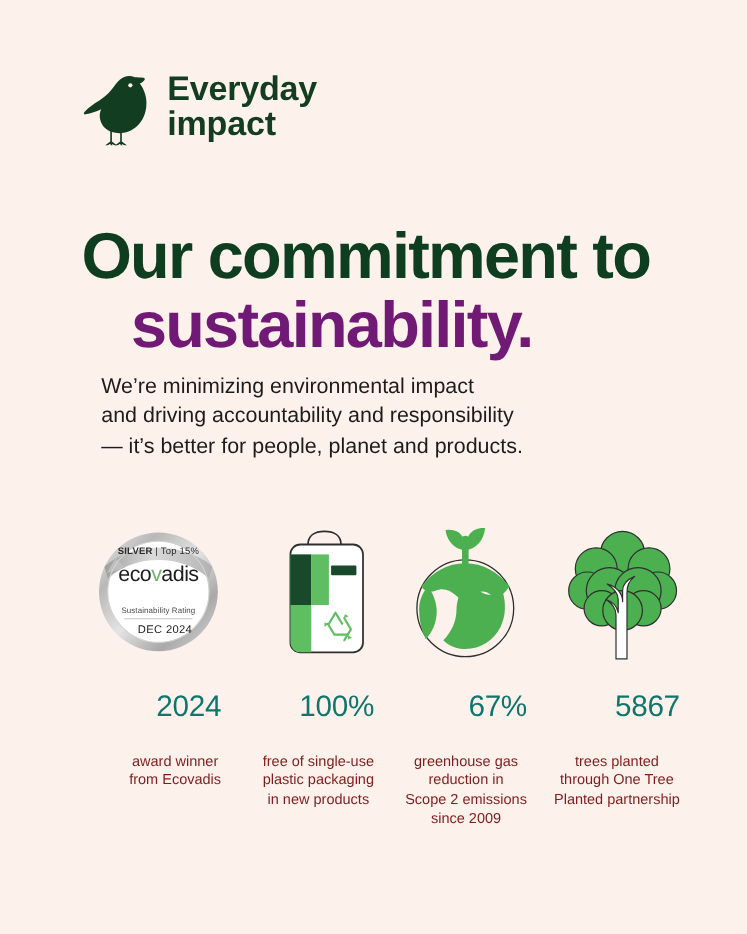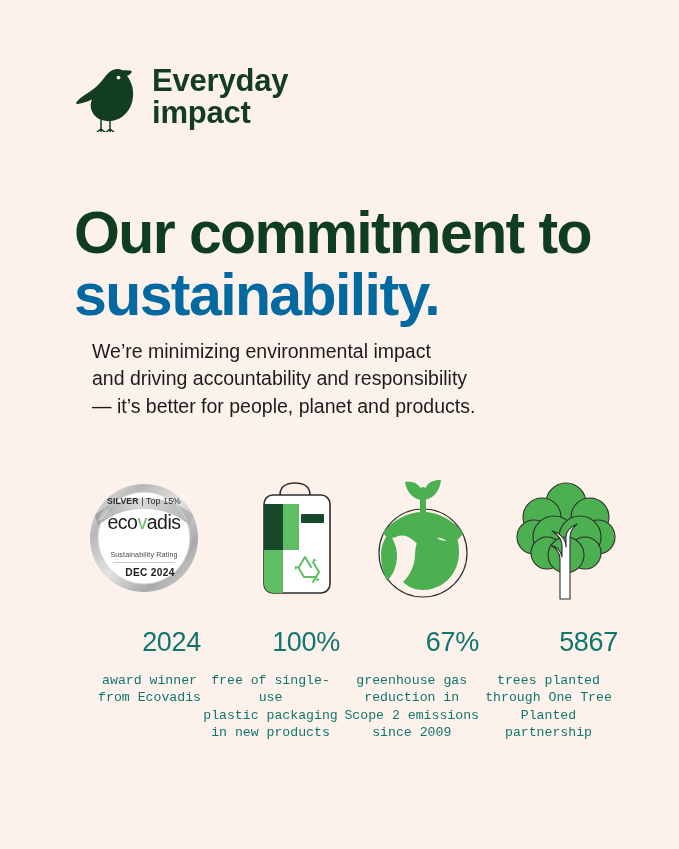--- a/index.html
+++ b/index.html
@@ -54,21 +54,22 @@
     left: 74px;
     top: 162px;
     width: 560px;
     font-size: 59px;
     font-weight: bold;
     line-height: 1.06;
     letter-spacing: -1.6px;
     color: #0F3D20;
   }
   .headline .accent {
-    color: #0369a1;
+    color: #701a75;
+    margin-left: 45px;
   }
 
   
   .lead {
     position: absolute;
     left: 92px;
     top: 318px;
     width: 470px;
     font-size: 19.5px;
     line-height: 1.42;
@@ -100,26 +101,25 @@
     justify-content: center;
   }
   .stat-value {
     margin-top: 20px;
     font-size: 27px;
     color: #0f766e;
     line-height: 1.1;
     letter-spacing: -0.3px;
   }
   .stat-caption {
-    margin-top: 14px;
+    margin-top: 25px;
     font-size: 13.2px;
     line-height: 1.33;
-    color: #0f766e;
+    color: #7f1d1d;
     text-align: center;
-    font-family: Liberation Mono, monospace;
   }
   .stat-caption span {
     display: block;
   }
 
   
   .medal {
     position: relative;
     width: 114px;
     height: 114px;
@@ -156,21 +156,21 @@
     letter-spacing: 0.1px;
   }
   .medal-rule {
     width: 62px;
     height: 1px;
     background: #C9C9C9;
     margin: 3.5px 0;
   }
   .medal-date {
     font-size: 10.2px;
-    font-weight: bold;
+    font-weight: normal;
     color: #1D1D1D;
     letter-spacing: 0.3px;
     margin-left: 12px;
   }
 </style>
 </head>
 <body>
 
 <div class="page">
 

